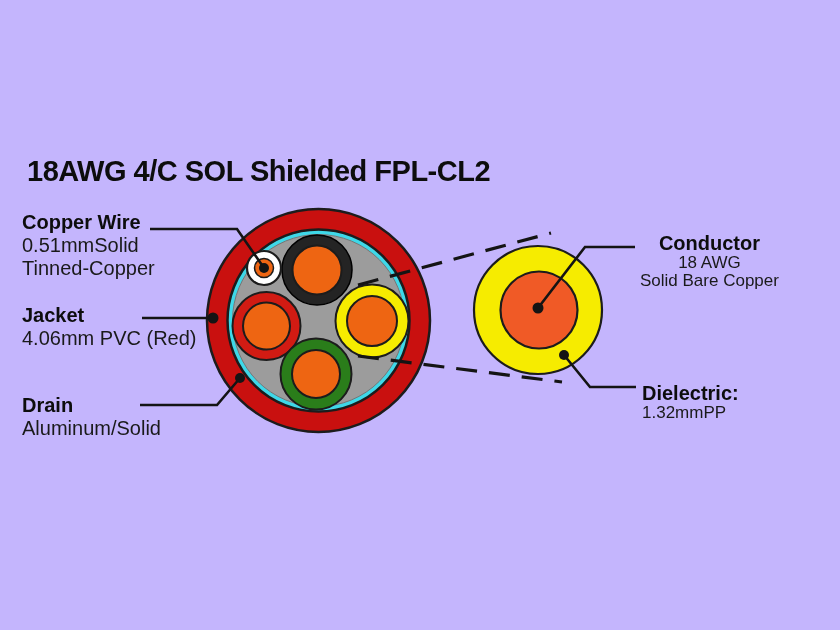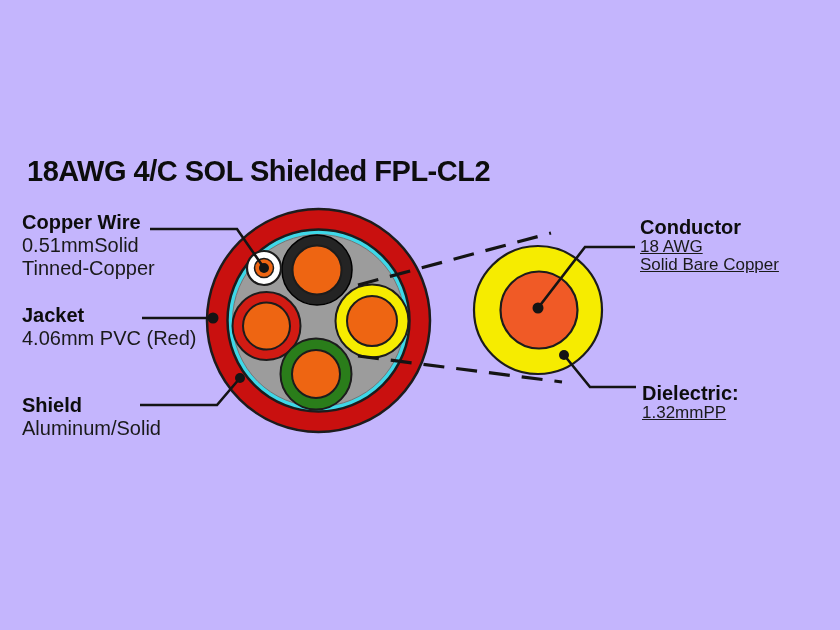--- a/index.html
+++ b/index.html
@@ -10,25 +10,25 @@
   .layer{position:absolute;left:0;top:0;}
   .title{
     position:absolute;left:27px;top:155px;
     font-size:29px;font-weight:bold;letter-spacing:-0.5px;color:#0d0d0d;
     white-space:nowrap;
   }
   .label{position:absolute;white-space:nowrap;}
   .label .hd{font-size:20px;font-weight:bold;line-height:23px;color:#0d0d0d;}
   .label .ln{font-size:20px;line-height:23px;color:#1a1a1a;}
   .label.right .hd{line-height:22px;}
-  .label.right .ln{font-size:17px;line-height:18px;text-decoration:underline;}
+  .label.right .ln{font-size:17px;line-height:18px;}
   .lbl-drain{left:22px;top:211px;}
   .lbl-jacket{left:22px;top:304px;}
   .lbl-shield{left:22px;top:394px;}
-  .lbl-conductor{left:640px;top:216px;}
+  .lbl-conductor{left:640px;top:232px;text-align:center;}
   .lbl-dielectric{left:642px;top:374px;margin-top:8px;}
 </style>
 </head>
 <body>
 
 <div class="stage">
 
   <div class="title">18AWG 4/C SOL Shielded FPL-CL2</div>
 
   <svg class="layer" width="840" height="630" viewBox="0 0 840 630">
@@ -85,21 +85,21 @@
     <div class="ln">0.51mmSolid</div>
     <div class="ln">Tinned-Copper</div>
   </div>
 
   <div class="label lbl-jacket">
     <div class="hd">Jacket</div>
     <div class="ln">4.06mm PVC (Red)</div>
   </div>
 
   <div class="label lbl-shield">
-    <div class="hd">Shield</div>
+    <div class="hd">Drain</div>
     <div class="ln">Aluminum/Solid</div>
   </div>
 
   <div class="label right lbl-conductor">
     <div class="hd">Conductor</div>
     <div class="ln">18 AWG</div>
     <div class="ln">Solid Bare Copper</div>
   </div>
 
   <div class="label right lbl-dielectric">

